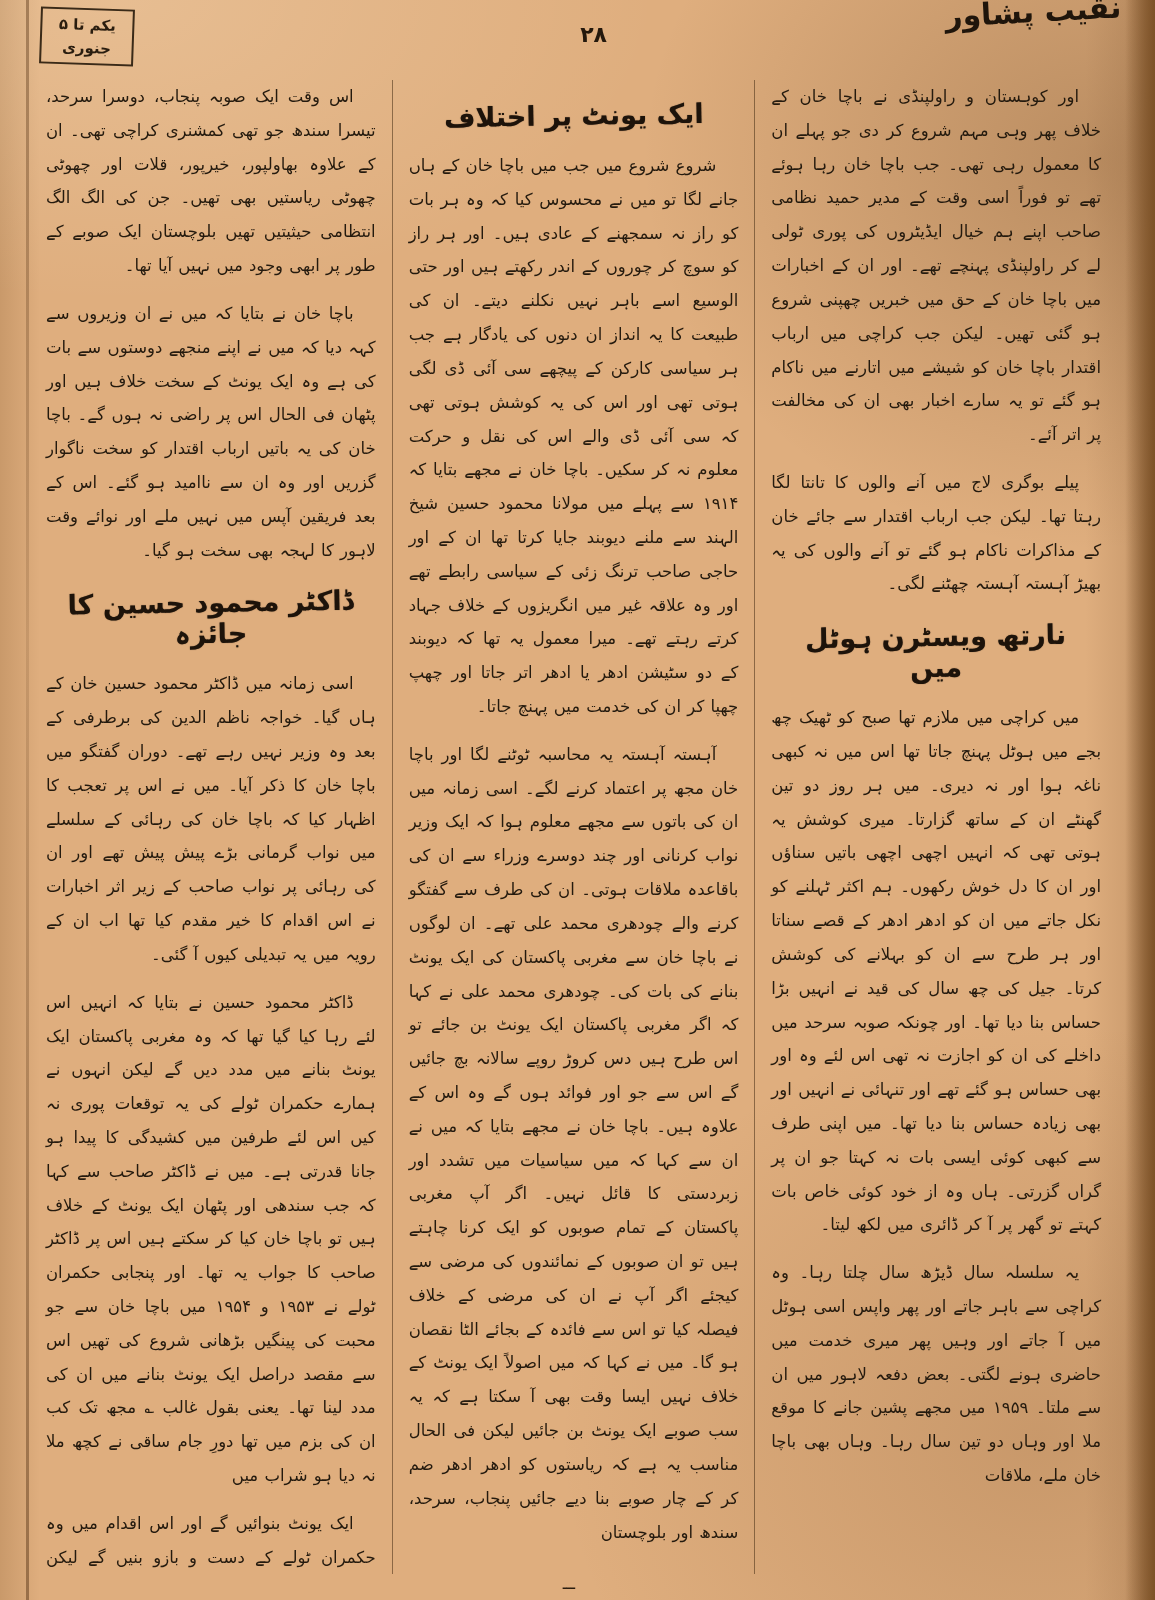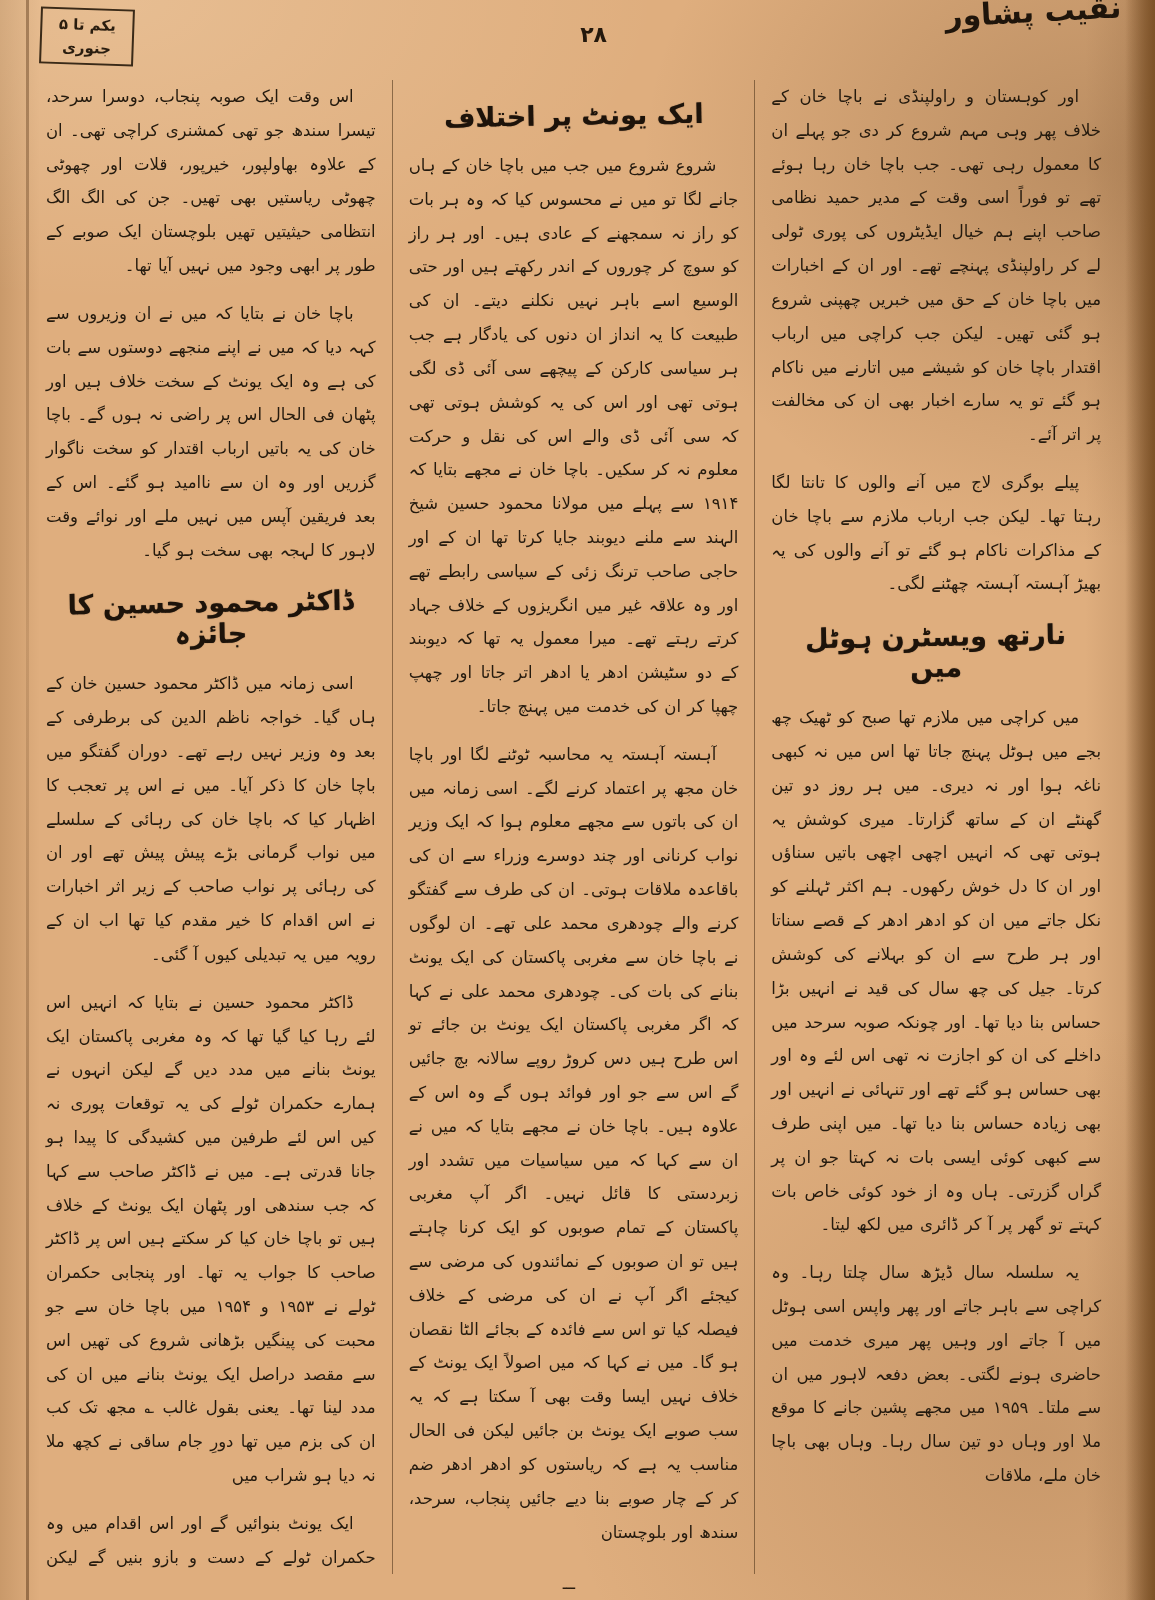--- a/index.html
+++ b/index.html
@@ -86,21 +86,21 @@
 
   <header>
     <div class="masthead-title">نقیب پشاور</div>
     <div class="page-num">۲۸</div>
     <div class="date-box">یکم تا ۵ جنوری</div>
   </header>
 
   <main class="columns">
       <div class="column">
         <p class="para">اور کوہستان و راولپنڈی نے باچا خان کے خلاف پھر وہی مہم شروع کر دی جو پہلے ان کا معمول رہی تھی۔ جب باچا خان رہا ہوئے تھے تو فوراً اسی وقت کے مدیر حمید نظامی صاحب اپنے ہم خیال ایڈیٹروں کی پوری ٹولی لے کر راولپنڈی پہنچے تھے۔ اور ان کے اخبارات میں باچا خان کے حق میں خبریں چھپنی شروع ہو گئی تھیں۔ لیکن جب کراچی میں ارباب اقتدار باچا خان کو شیشے میں اتارنے میں ناکام ہو گئے تو یہ سارے اخبار بھی ان کی مخالفت پر اتر آئے۔</p>
-        <p class="para">پیلے بوگری لاج میں آنے والوں کا تانتا لگا رہتا تھا۔ لیکن جب ارباب ملازم سے باچا خان کے مذاکرات ناکام ہو گئے تو آنے والوں کی یہ بھیڑ آہستہ آہستہ چھٹنے لگی۔</p>
+        <p class="para">پیلے بوگری لاج میں آنے والوں کا تانتا لگا رہتا تھا۔ لیکن جب ارباب اقتدار سے جائے خان کے مذاکرات ناکام ہو گئے تو آنے والوں کی یہ بھیڑ آہستہ آہستہ چھٹنے لگی۔</p>
         <h2 class="heading">نارتھ ویسٹرن ہوٹل میں</h2>
         <p class="para">میں کراچی میں ملازم تھا صبح کو ٹھیک چھ بجے میں ہوٹل پہنچ جاتا تھا اس میں نہ کبھی ناغہ ہوا اور نہ دیری۔ میں ہر روز دو تین گھنٹے ان کے ساتھ گزارتا۔ میری کوشش یہ ہوتی تھی کہ انہیں اچھی اچھی باتیں سناؤں اور ان کا دل خوش رکھوں۔ ہم اکثر ٹہلنے کو نکل جاتے میں ان کو ادھر ادھر کے قصے سناتا اور ہر طرح سے ان کو بہلانے کی کوشش کرتا۔ جیل کی چھ سال کی قید نے انہیں بڑا حساس بنا دیا تھا۔ اور چونکہ صوبہ سرحد میں داخلے کی ان کو اجازت نہ تھی اس لئے وہ اور بھی حساس ہو گئے تھے اور تنہائی نے انہیں اور بھی زیادہ حساس بنا دیا تھا۔ میں اپنی طرف سے کبھی کوئی ایسی بات نہ کہتا جو ان پر گراں گزرتی۔ ہاں وہ از خود کوئی خاص بات کہتے تو گھر پر آ کر ڈائری میں لکھ لیتا۔</p>
         <p class="para">یہ سلسلہ سال ڈیڑھ سال چلتا رہا۔ وہ کراچی سے باہر جاتے اور پھر واپس اسی ہوٹل میں آ جاتے اور وہیں پھر میری خدمت میں حاضری ہونے لگتی۔ بعض دفعہ لاہور میں ان سے ملتا۔ ۱۹۵۹ میں مجھے پشین جانے کا موقع ملا اور وہاں دو تین سال رہا۔ وہاں بھی باچا خان ملے، ملاقات</p>
       </div>
       <div class="column">
         <h2 class="heading">ایک یونٹ پر اختلاف</h2>
         <p class="para">شروع شروع میں جب میں باچا خان کے ہاں جانے لگا تو میں نے محسوس کیا کہ وہ ہر بات کو راز نہ سمجھنے کے عادی ہیں۔ اور ہر راز کو سوچ کر چوروں کے اندر رکھتے ہیں اور حتی الوسیع اسے باہر نہیں نکلنے دیتے۔ ان کی طبیعت کا یہ انداز ان دنوں کی یادگار ہے جب ہر سیاسی کارکن کے پیچھے سی آئی ڈی لگی ہوتی تھی اور اس کی یہ کوشش ہوتی تھی کہ سی آئی ڈی والے اس کی نقل و حرکت معلوم نہ کر سکیں۔ باچا خان نے مجھے بتایا کہ ۱۹۱۴ سے پہلے میں مولانا محمود حسین شیخ الہند سے ملنے دیوبند جایا کرتا تھا ان کے اور حاجی صاحب ترنگ زئی کے سیاسی رابطے تھے اور وہ علاقہ غیر میں انگریزوں کے خلاف جہاد کرتے رہتے تھے۔ میرا معمول یہ تھا کہ دیوبند کے دو سٹیشن ادھر یا ادھر اتر جاتا اور چھپ چھپا کر ان کی خدمت میں پہنچ جاتا۔</p>
         <p class="para">آہستہ آہستہ یہ محاسبہ ٹوٹنے لگا اور باچا خان مجھ پر اعتماد کرنے لگے۔ اسی زمانہ میں ان کی باتوں سے مجھے معلوم ہوا کہ ایک وزیر نواب کرنانی اور چند دوسرے وزراء سے ان کی باقاعدہ ملاقات ہوتی۔ ان کی طرف سے گفتگو کرنے والے چودھری محمد علی تھے۔ ان لوگوں نے باچا خان سے مغربی پاکستان کی ایک یونٹ بنانے کی بات کی۔ چودھری محمد علی نے کہا کہ اگر مغربی پاکستان ایک یونٹ بن جائے تو اس طرح ہیں دس کروڑ روپے سالانہ بچ جائیں گے اس سے جو اور فوائد ہوں گے وہ اس کے علاوہ ہیں۔ باچا خان نے مجھے بتایا کہ میں نے ان سے کہا کہ میں سیاسیات میں تشدد اور زبردستی کا قائل نہیں۔ اگر آپ مغربی پاکستان کے تمام صوبوں کو ایک کرنا چاہتے ہیں تو ان صوبوں کے نمائندوں کی مرضی سے کیجئے اگر آپ نے ان کی مرضی کے خلاف فیصلہ کیا تو اس سے فائدہ کے بجائے الٹا نقصان ہو گا۔ میں نے کہا کہ میں اصولاً ایک یونٹ کے خلاف نہیں ایسا وقت بھی آ سکتا ہے کہ یہ سب صوبے ایک یونٹ بن جائیں لیکن فی الحال مناسب یہ ہے کہ ریاستوں کو ادھر ادھر ضم کر کے چار صوبے بنا دیے جائیں پنجاب، سرحد، سندھ اور بلوچستان</p>
       </div>
       <div class="column">

